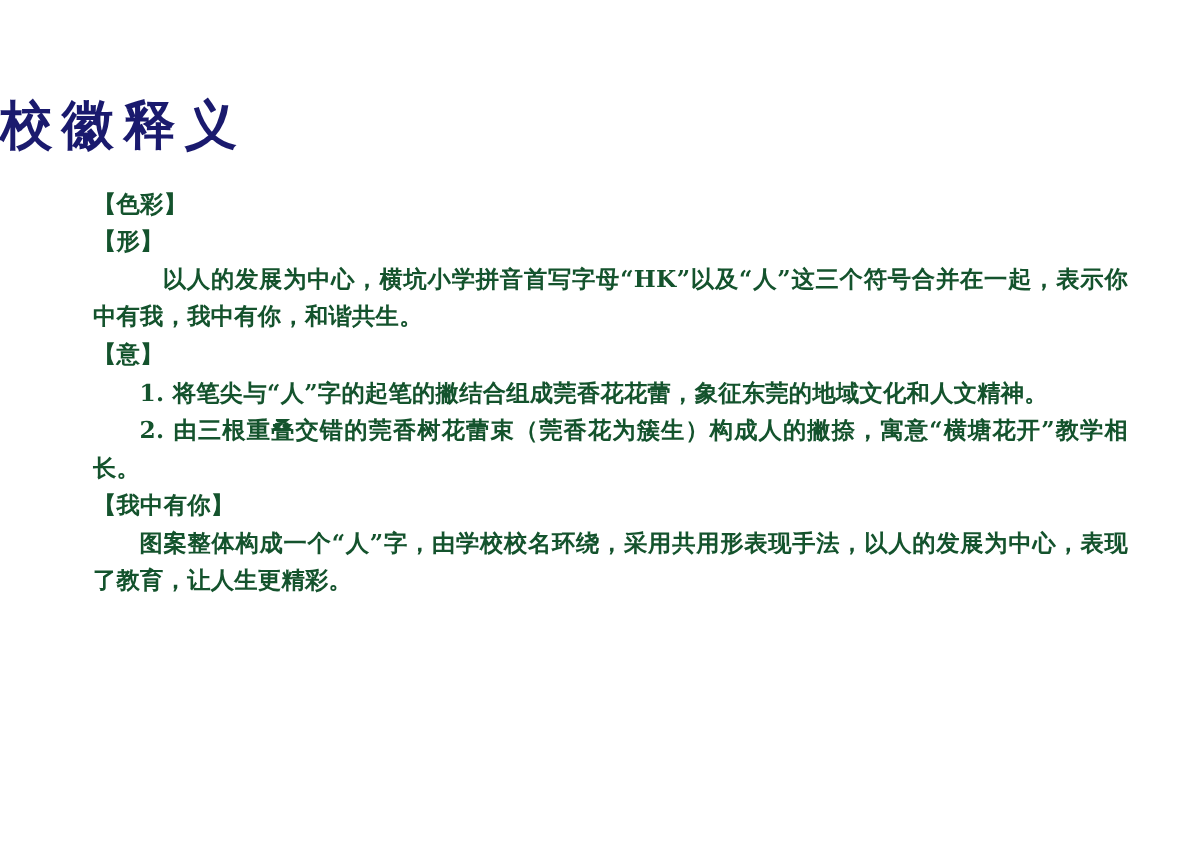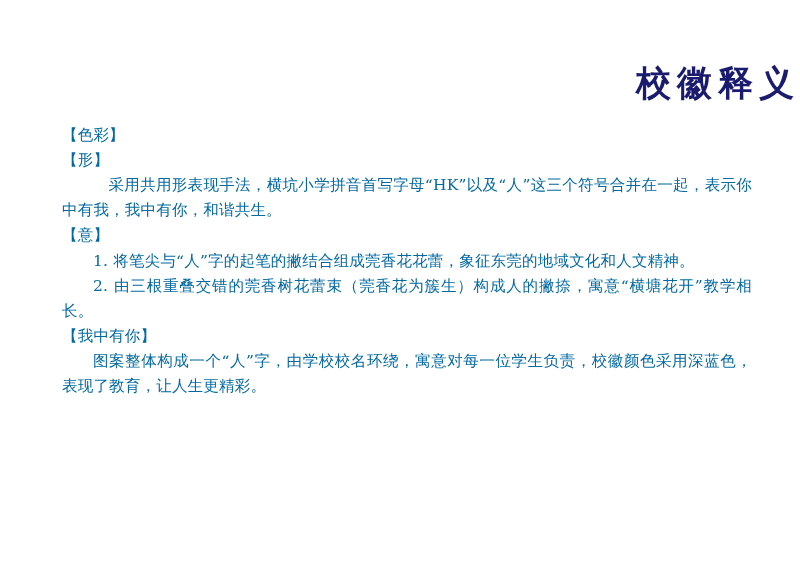--- a/index.html
+++ b/index.html
@@ -15,39 +15,39 @@
     overflow: hidden;
   }
   .page {
     position: relative;
     width: 800px;
     height: 566px;
     box-sizing: border-box;
     padding: 0;
   }
   .doc-title {
-    text-align: right;
+    text-align: left;
     font-size: 35px;
     font-weight: bold;
     letter-spacing: 6px;
     color: #1a1a6e;
     margin: 0;
     padding-top: 60px;
     padding-bottom: 16px;
     font-family: Liberation Sans, sans-serif;
   }
   .body-block {
     padding: 0 48px 0 62px;
   }
   p {
     margin: 0;
     font-size: 15.5px;
     line-height: 1.62;
-    font-weight: normal;
-    color: #0369a1;
+    font-weight: bold;
+    color: #14532d;
     text-align: justify;
     letter-spacing: 0.2px;
     font-family: "DejaVu Serif", "Liberation Serif", serif;
   }
   p.heading {
     text-indent: 0;
   }
   p.indent1 {
     text-indent: 2em;
   }
@@ -64,24 +64,24 @@
 
 <div class="page">
 
   <h1 class="doc-title">校徽释义</h1>
 
   <div class="body-block">
 
     <p class="heading">【色彩】</p>
 
     <p class="heading">【形】</p>
-    <p class="indent2">采用共用形表现手法，横坑小学拼音首写字母“HK”以及“人”这三个符号合并在一起，表示你中有我，我中有你，和谐共生。</p>
+    <p class="indent2">以人的发展为中心，横坑小学拼音首写字母“HK”以及“人”这三个符号合并在一起，表示你中有我，我中有你，和谐共生。</p>
 
     <p class="heading">【意】</p>
     <p class="indent1">1. 将笔尖与“人”字的起笔的撇结合组成莞香花花蕾，象征东莞的地域文化和人文精神。</p>
     <p class="indent1">2. 由三根重叠交错的莞香树花蕾束（莞香花为簇生）构成人的撇捺，寓意“横塘花开”教学相长。</p>
 
     <p class="heading">【我中有你】</p>
-    <p class="indent1">图案整体构成一个“人”字，由学校校名环绕，寓意对每一位学生负责，校徽颜色采用深蓝色，表现了教育，让人生更精彩。</p>
+    <p class="indent1">图案整体构成一个“人”字，由学校校名环绕，采用共用形表现手法，以人的发展为中心，表现了教育，让人生更精彩。</p>
 
 
   </div>
 </div>
 
 </body></html>

